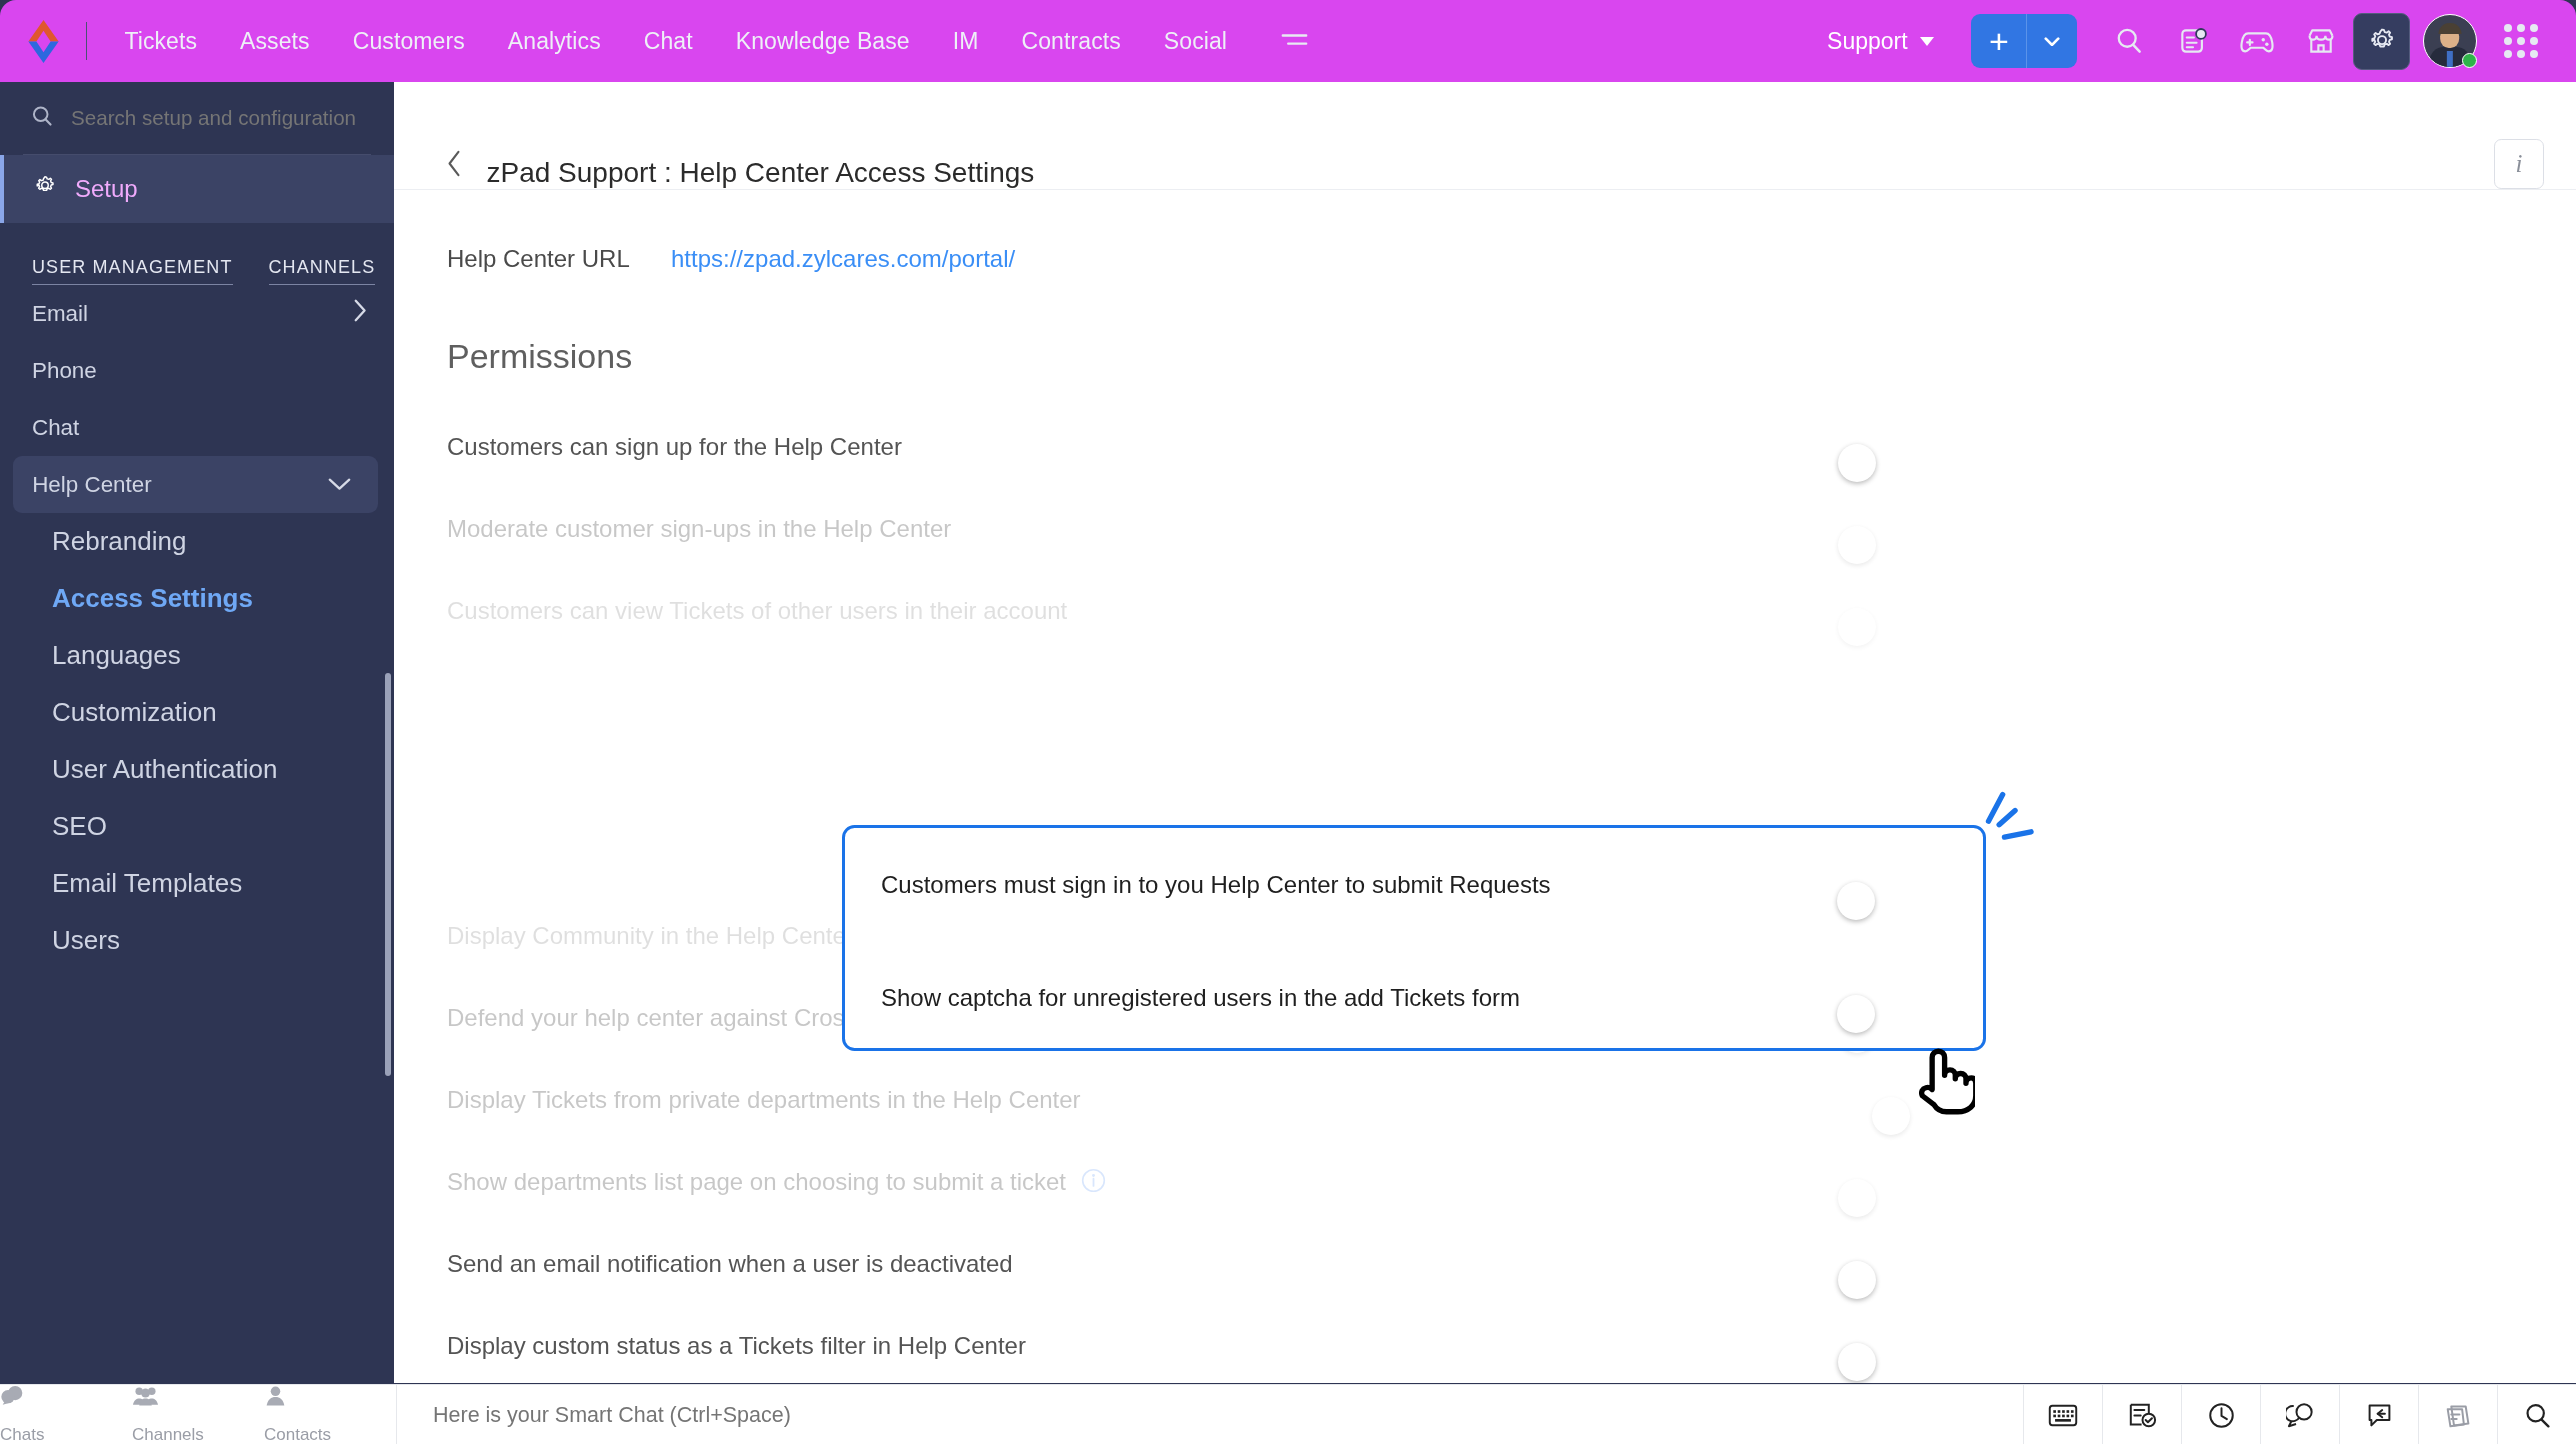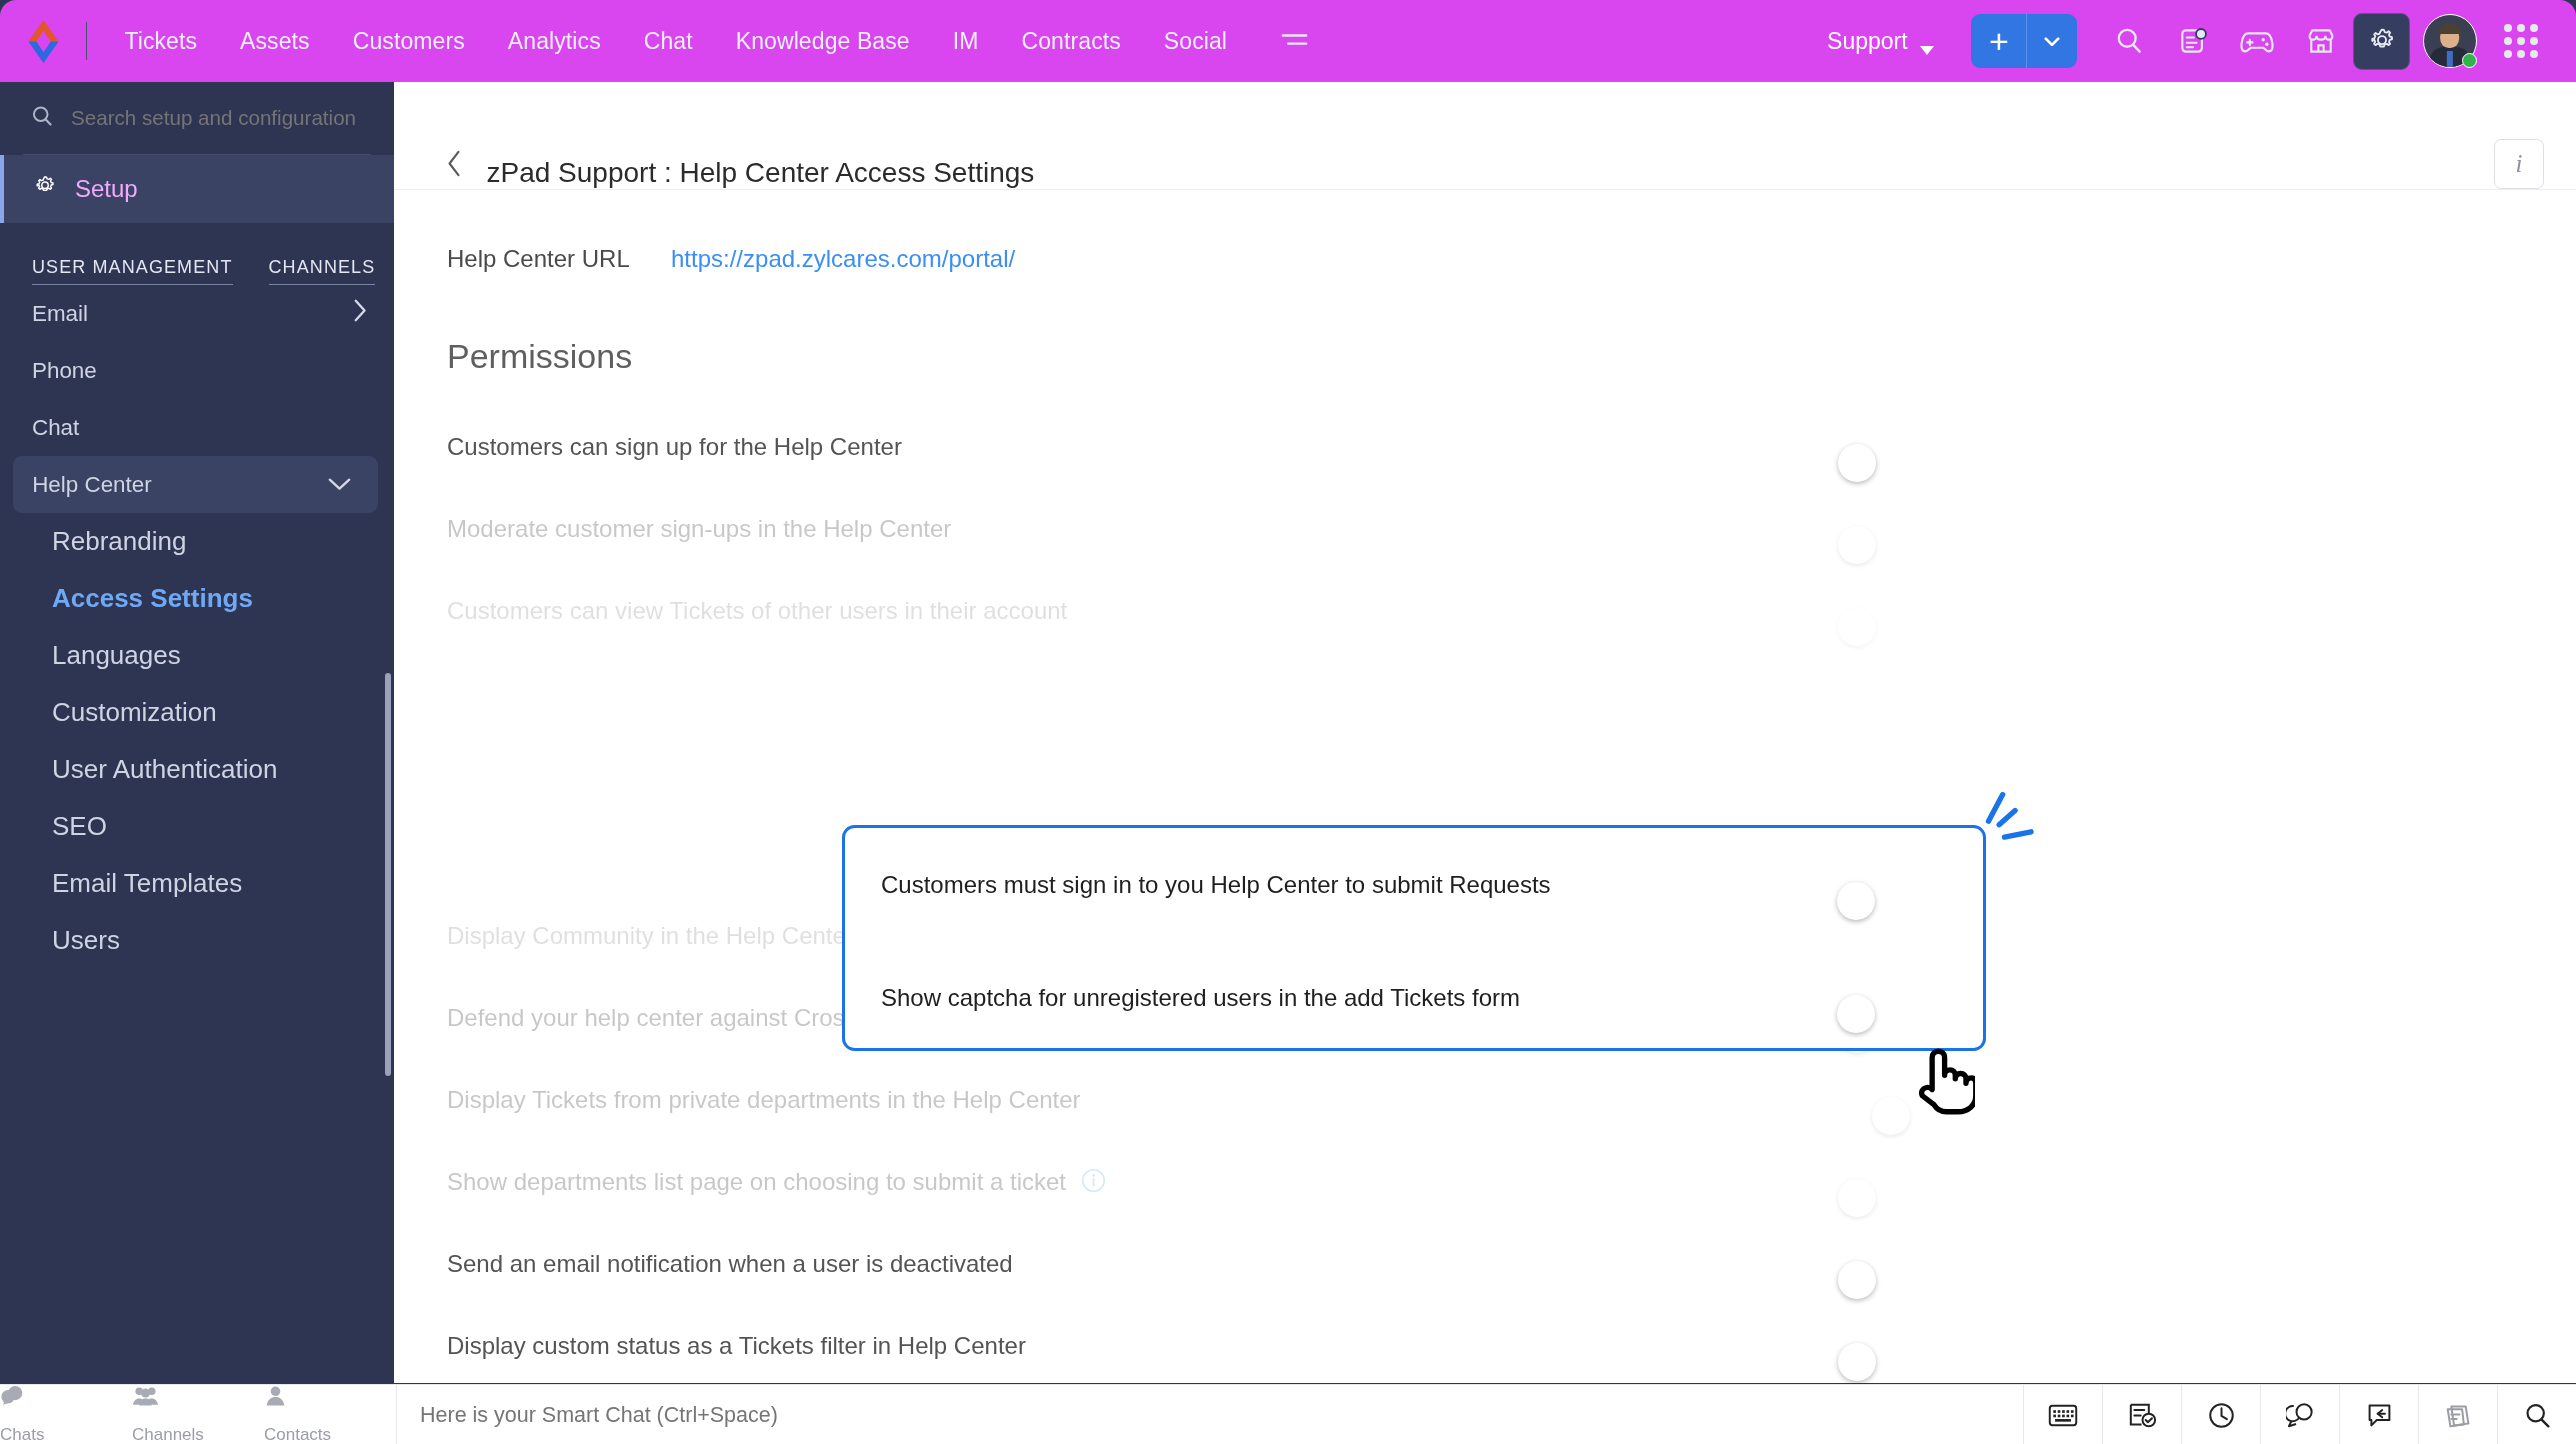--- a/index.html
+++ b/index.html
@@ -19,21 +19,21 @@
   .brand-logo { width: 86px; display:flex; align-items:center; justify-content:center; }
   .brand-logo svg { display:block; }
   .nav-div { width:0.9px; height:38px; background:#4a5274; margin-right: 16px;}
   .nav-items { display:flex; align-items:center; gap: 0px; }
   .nav-item {
     color:#eef0f7; font-size:23px; padding: 9px 21.5px; cursor:pointer;
     white-space:nowrap; letter-spacing:0.1px;
   }
   .nav-collapse { margin-left: 14.3px; padding: 9px 18px; cursor:pointer; }
   .topnav-right { margin-left:auto; display:flex; align-items:center; padding-right: 23px; gap: 0; }
-  .support-btn { display:flex; align-items:flex-end; gap:12.5px; color:#fff; font-size:23px; padding: 10.7px 23px; cursor:pointer; margin-right: 14.3px;}
+  .support-btn { display:flex; align-items:center; gap:12.5px; color:#fff; font-size:23px; padding: 10.7px 23px; cursor:pointer; margin-right: 14.3px;}
   .caret-down { width:0;height:0;border-left:7.2px solid transparent;border-right:7.2px solid transparent;border-top:9px solid #fff; }
   .addbtn { display:flex; align-items:stretch; background:#3176e3; border-radius:9px; height:54px; margin-right: 19.7px; overflow:hidden; }
   .addbtn .plus { width:55px; display:flex;align-items:center;justify-content:center; color:#fff;font-size:34px; cursor:pointer; font-weight:300;}
   .addbtn .sep { width:0.9px; background:#5b93ea; }
   .addbtn .arr { width:50px; display:flex;align-items:center;justify-content:center; cursor:pointer;}
   .ticon { width:64px; height:54px; display:flex; align-items:center; justify-content:center; cursor:pointer; }
   .ticon.boxed { border:0.9px solid #545c7d; border-radius:9px; width:57px; height:57px; background:#353d60;}
   .avatar-wrap { position:relative; width:54px; height:54px; margin:0 12.5px; cursor:pointer; }
   .avatar {
     width:54px;height:54px;border-radius:50%; overflow:hidden; border:1.8px solid #fff;
@@ -134,21 +134,21 @@
   .spark { position:absolute; left:1582px; top:601px; z-index:6;}
   .cursor { position:absolute; left:1522px; top:855px; z-index:7;}
 
   
   .bottom {
     position:absolute; left:0; bottom:0; width:2576px; height:61px; background:#fff;
     display:flex; align-items:center; border-top:0.9px solid #e6e8ec;
   }
   .btab { width:132px; display:flex; flex-direction:column; align-items:flex-start; gap:14px;
           color:#9a9da6; font-size:17px; cursor:pointer; }
-  .bsmart { flex:1; display:flex; align-items:center; padding-left:23px; border-left:0.9px solid #e6e8ec; height:61px;}
+  .bsmart { flex:1; display:flex; align-items:center; padding-left:36px; border-left:0.9px solid #e6e8ec; height:61px;}
   .bsmart input { border:none; outline:none; font-size:21.5px; color:#9a9da6; font-family:inherit; width:537px; background:transparent;}
   .bicons { display:flex; height:61px; margin-left:auto; }
   .bicon { width:79px; display:flex;align-items:center;justify-content:center; border-left:0.9px solid #e6e8ec; cursor:pointer;}
 </style>
 </head>
 <body>
 
 <div id="root">
 
   <div class="topnav">

